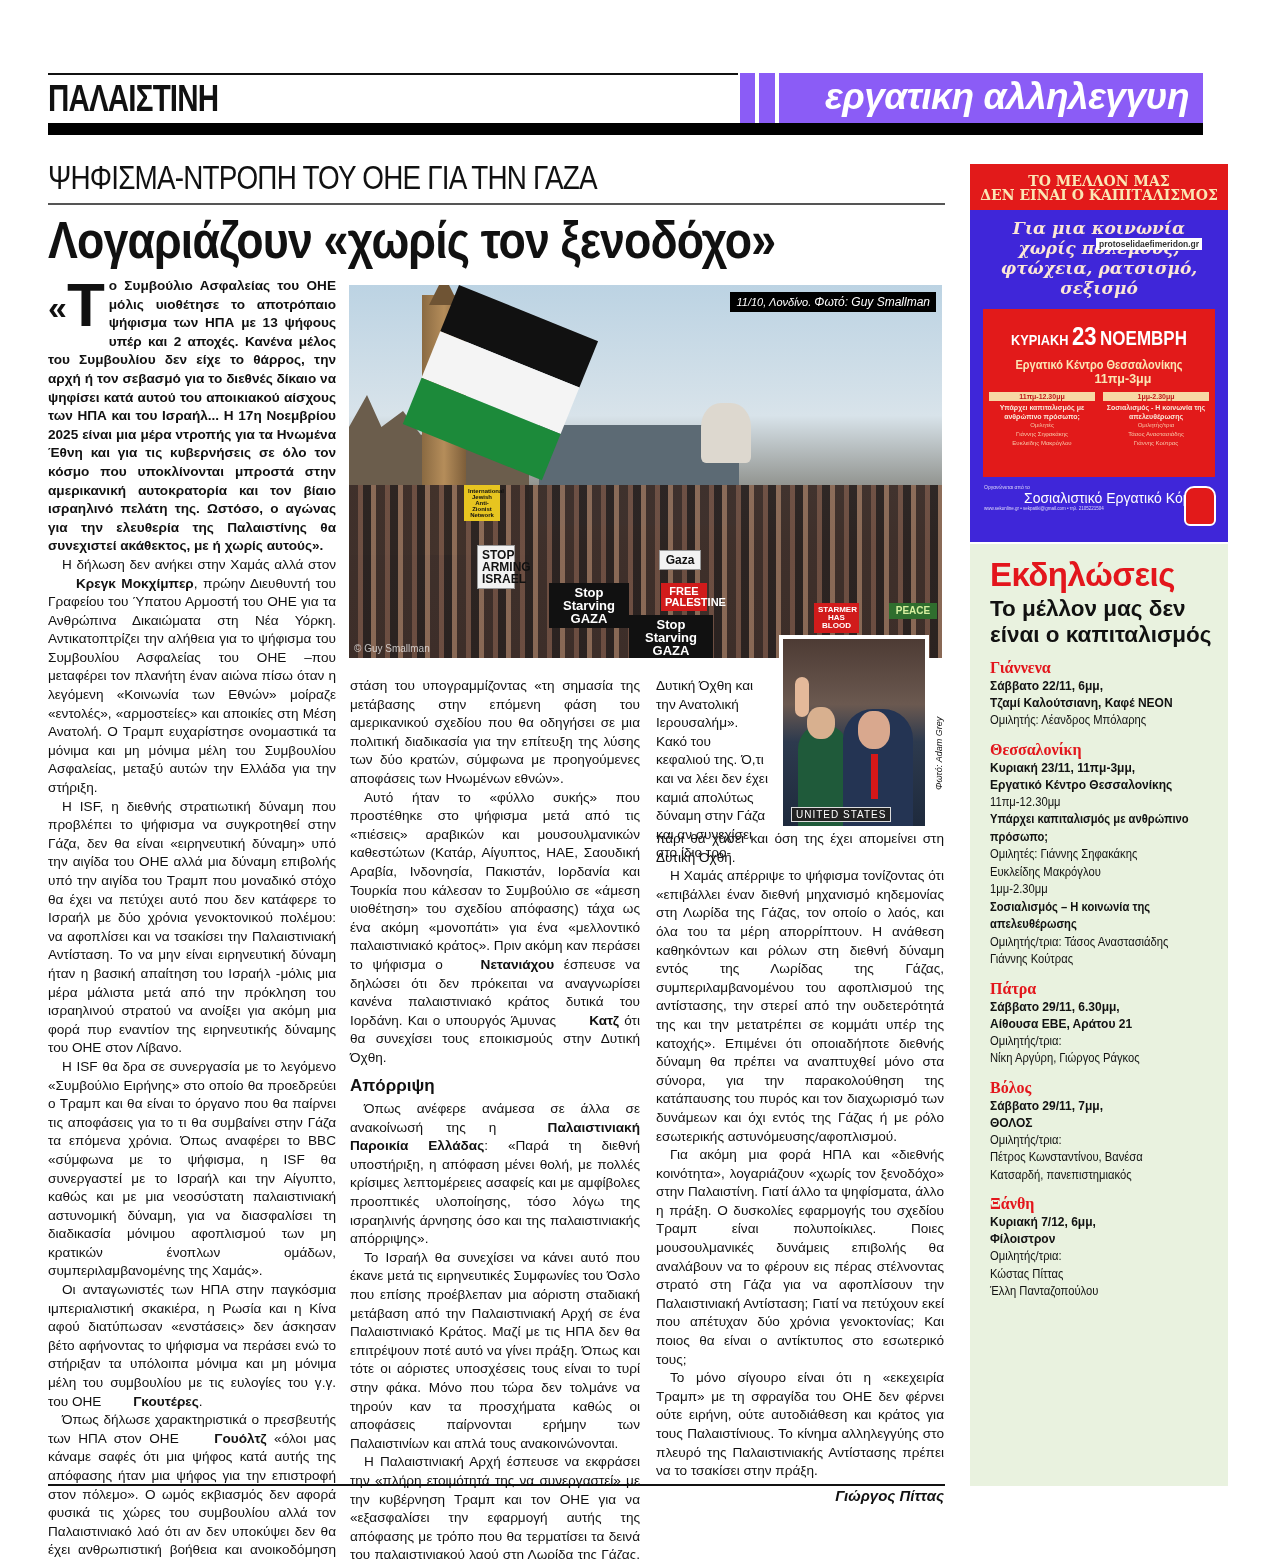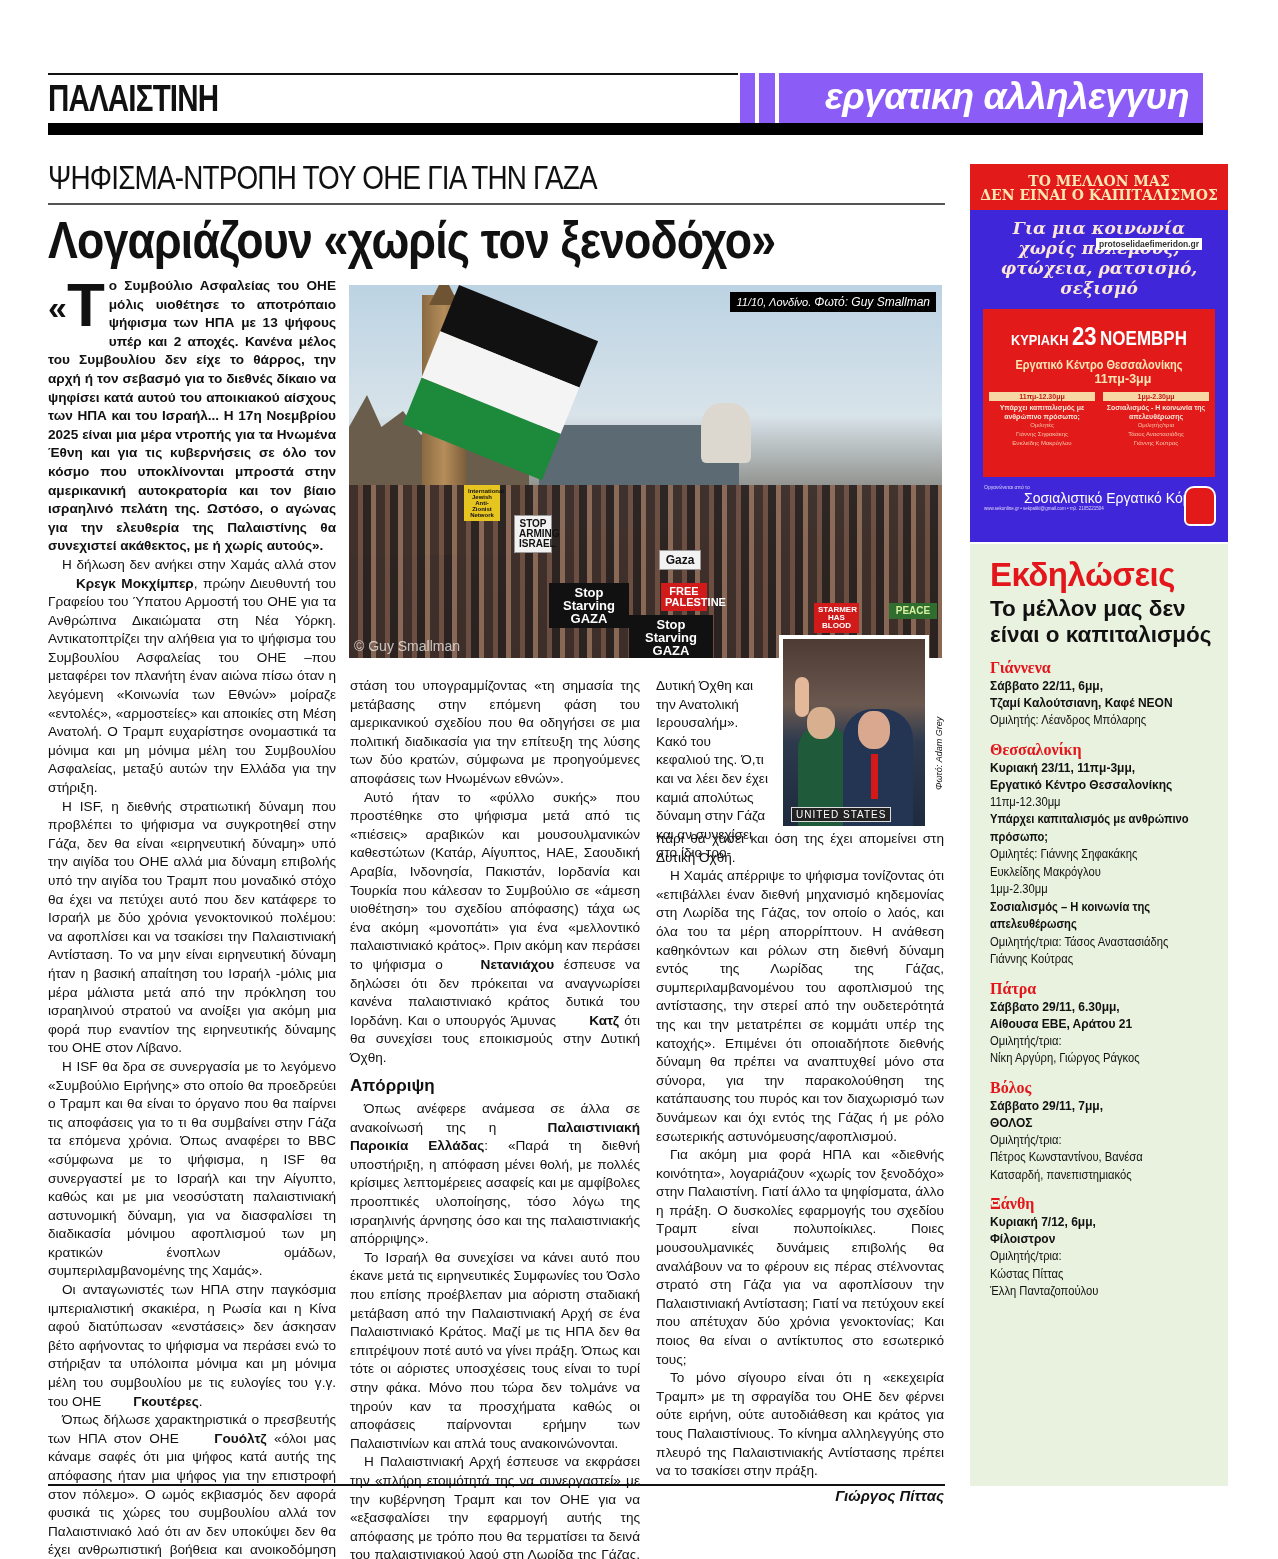--- a/index.html
+++ b/index.html
@@ -49,21 +49,21 @@
   .photo-main .parliament { position: absolute; left: 0; top: 110px; width: 180px; height: 160px; background: #6b5d4c; clip-path: polygon(0 20%,10% 0,18% 20%,30% 10%,40% 25%,55% 15%,70% 30%,100% 40%,100% 100%,0 100%); }
   .photo-main .building { position: absolute; left: 190px; top: 140px; width: 200px; height: 100px; background: #5c6a74; }
   .photo-main .lion { position: absolute; left: 352px; top: 118px; width: 50px; height: 60px; background: #ddd8cf; border-radius: 40% 40% 10% 10%; }
   .photo-main .flag-big { position: absolute; left: 110px; top: 0; width: 150px; height: 150px; transform: rotate(22deg); transform-origin: left top; }
   .photo-main .flag-big div { height: 33.3%; }
   .photo-main .crowd { position: absolute; left: 0; top: 200px; width: 100%; height: 173px;
     background: repeating-linear-gradient(90deg, #3d2e29 0 9px, #6e4f42 9px 14px, #2a2220 14px 22px, #8c6b57 22px 27px); opacity: 0.95; }
   .photo-main .sign { position: absolute; color: #fff; background: #111; font-weight: 700; text-align: center; font-family: "Liberation Sans", sans-serif; line-height: 1; padding: 3px 4px; }
   .photo-main .sign.white { background: #f2f2f2; color: #111; border: 1px solid #999; }
   .photo-main .sign.red { background: #d11b1b; color: #fff; }
-  .photo-main .watermark { position: absolute; left: 5px; bottom: 4px; font-size: 14px; color: rgba(255,255,255,0.7); }
+  .photo-main .watermark { position: absolute; left: 5px; bottom: 4px; font-size: 10px; color: rgba(255,255,255,0.7); }
   .photo-caption { position: absolute; right: 6px; top: 7px; background: #000; color: #fff; font-style: italic; font-size: 11px; padding: 3px 6px; white-space: nowrap; }
   .photo-caption small { font-size: 12px; }
 
   .photo-un { position: absolute; left: 779px; top: 635px; width: 150px; height: 195px; border: 4px solid #fff; overflow: hidden;
     background: linear-gradient(180deg, #4d3b34 0%, #6b5950 35%, #2d3a4e 55%, #1e2a3d 100%); }
   .photo-un .person1 { position: absolute; left: 60px; top: 70px; width: 70px; height: 125px; background: #243453; border-radius: 30px 30px 0 0; }
   .photo-un .face1 { position: absolute; left: 75px; top: 72px; width: 32px; height: 38px; border-radius: 45%; background: #d9a88e; }
   .photo-un .tie { position: absolute; left: 88px; top: 115px; width: 7px; height: 45px; background: #d51818; }
   .photo-un .person2 { position: absolute; left: 15px; top: 85px; width: 50px; height: 110px; background: #1f5a3a; border-radius: 25px 25px 0 0; }
   .photo-un .face2 { position: absolute; left: 24px; top: 68px; width: 28px; height: 32px; border-radius: 45%; background: #d8b08f; }
@@ -139,21 +139,21 @@
   <div class="tower-top"></div>
   <div class="clock"></div>
   <div class="building"></div>
   <div class="lion"></div>
   <div class="flag-big">
     <div style="background:#111"></div>
       <div style="background:#f4f4f4"></div>
       <div style="background:#1c8a3a"></div>
   </div>
   <div class="crowd"></div>
-  <div class="sign white" style="left:128px;top:230px;width:38px;font-size:10px;margin-left:37px;">STOP ARMING ISRAEL</div>
+  <div class="sign white" style="left:128px;top:260px;width:38px;font-size:12px;">STOP ARMING ISRAEL</div>
   <div class="sign" style="left:200px;top:298px;width:80px;font-size:13px;">Stop Starving GAZA</div>
   <div class="sign" style="left:280px;top:330px;width:84px;font-size:13px;">Stop Starving GAZA</div>
   <div class="sign red" style="left:312px;top:298px;width:46px;font-size:11px;">FREE PALESTINE</div>
   <div class="sign white" style="left:310px;top:265px;width:42px;font-size:12px;">Gaza</div>
   <div class="sign red" style="left:465px;top:318px;width:45px;font-size:8px;">STARMER HAS BLOOD</div>
   <div class="sign" style="left:540px;top:318px;width:48px;font-size:10px;background:#2f6e2e;color:#d8f0a0;">PEACE</div>
   <div class="sign" style="left:115px;top:200px;width:36px;font-size:6px;background:#e7c520;color:#111;">International Jewish Anti-Zionist Network</div>
   <div class="watermark">© Guy Smallman</div>
   <div class="photo-caption">
     <span>11/10, Λονδίνο.</span>

